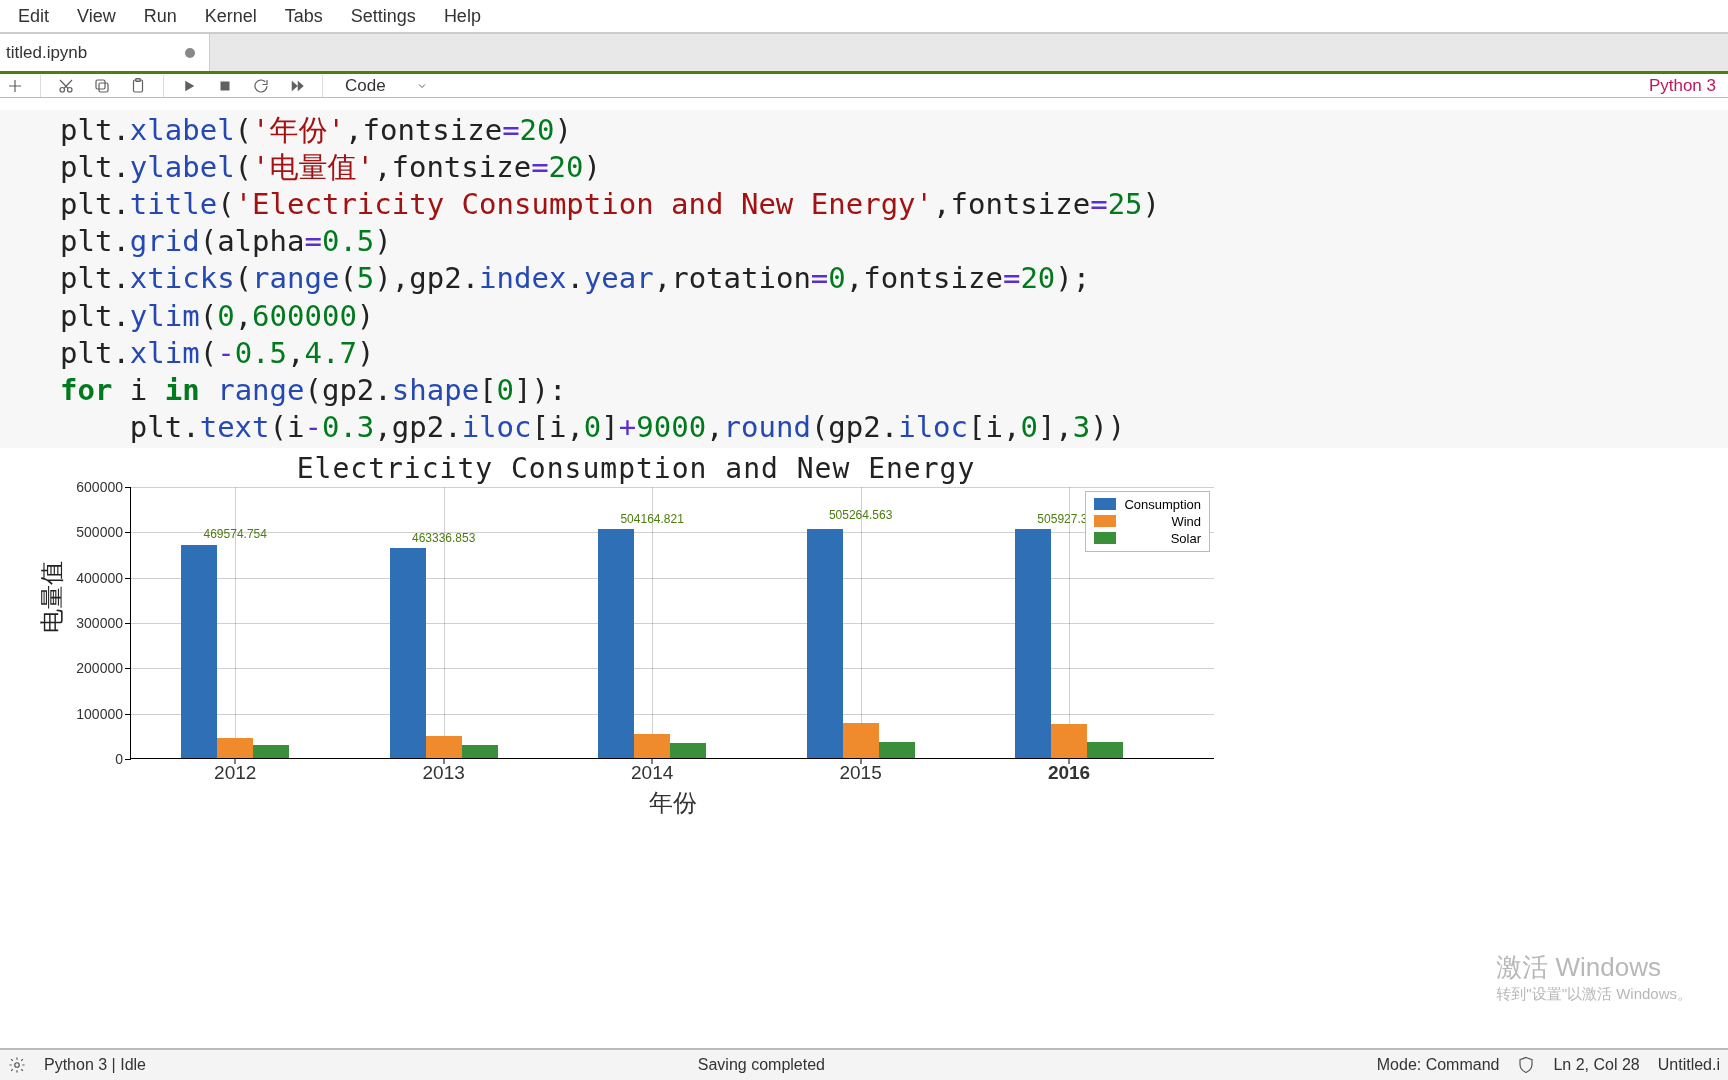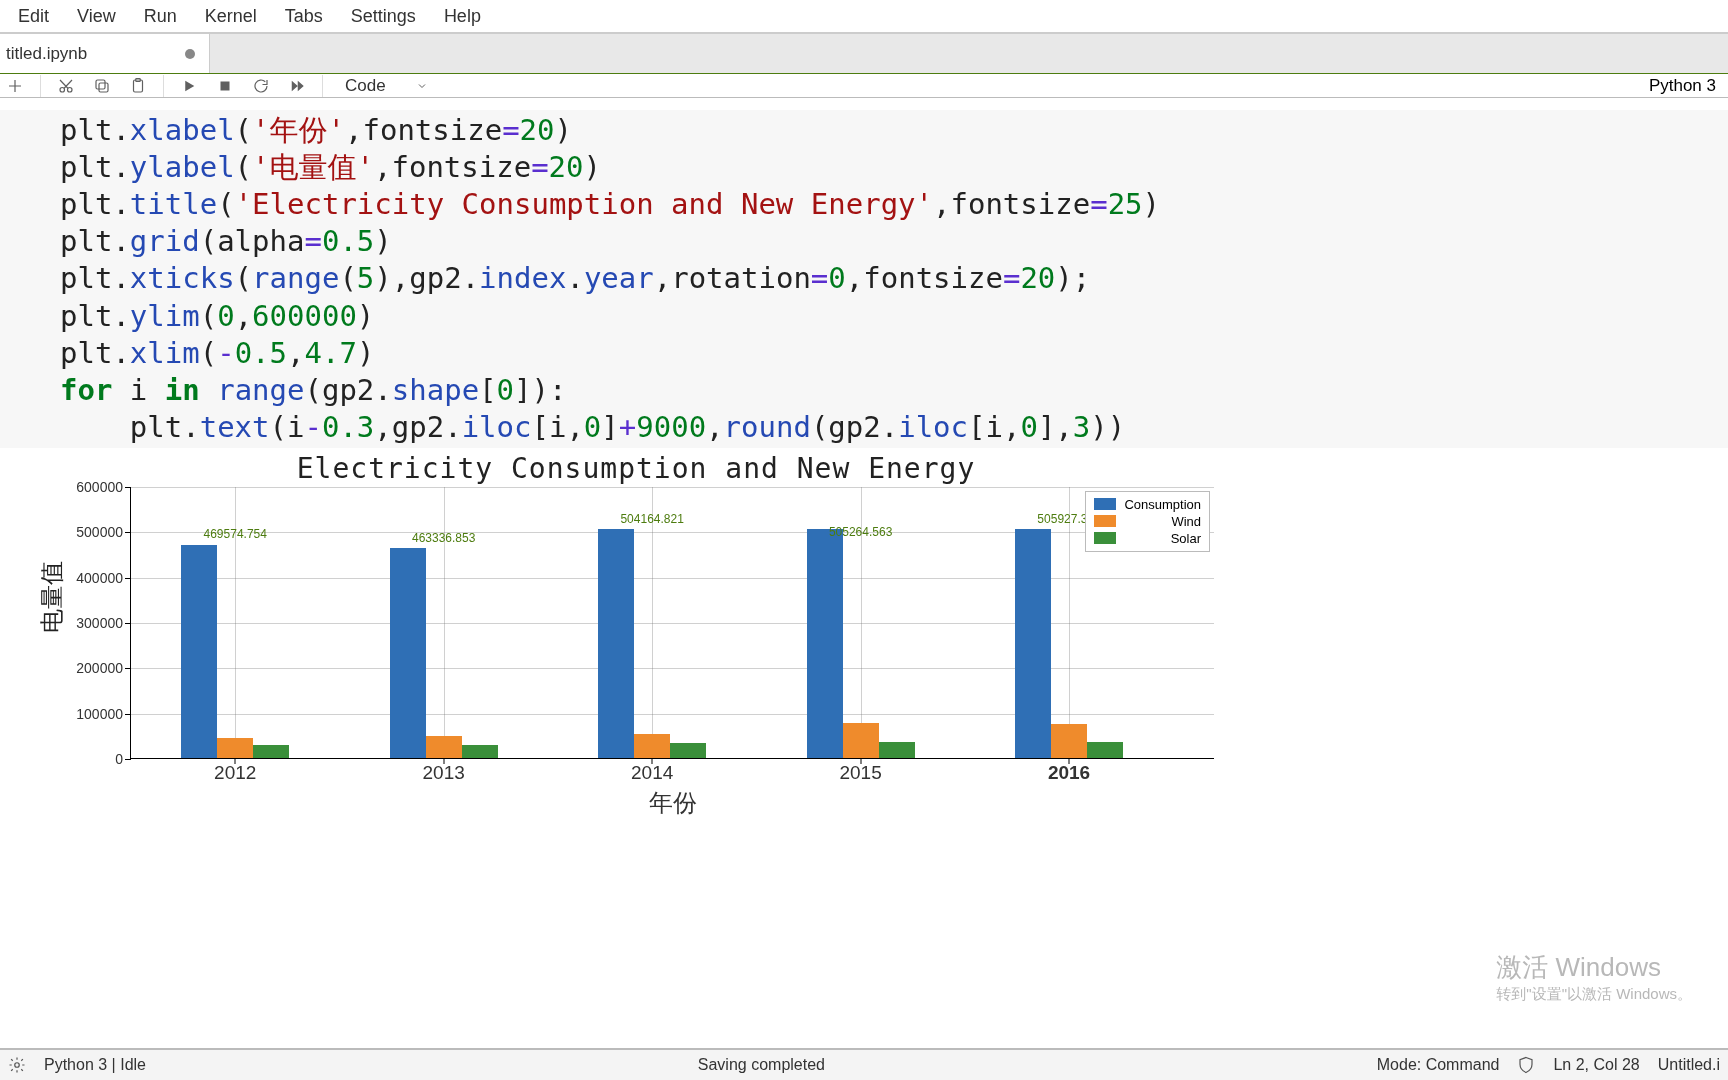--- a/index.html
+++ b/index.html
@@ -3,32 +3,32 @@
 <meta charset="utf-8">
 <style>
 * { box-sizing: border-box; margin: 0; padding: 0; }
 body { font-family: -apple-system, "Segoe UI", Arial, sans-serif; font-size: 14px; background: #fff; color: #000; width: 1728px; height: 1080px; overflow: hidden; position: relative; }
 
 
 .menubar { display: flex; align-items: center; padding: 0 4px; height: 34px; background: #fff; border-bottom: 2px solid #ccc; }
 .menubar .item { padding: 6px 14px; font-size: 18px; color: #333; cursor: pointer; }
 
 
-.tabbar { display: flex; align-items: stretch; height: 40px; background: #e8e8e8; border-bottom: 1px solid #4d7c0f; }
+.tabbar { display: flex; align-items: stretch; height: 40px; background: #e8e8e8; border-bottom: 3px solid #4d7c0f; }
 .tabbar .tab { display: flex; align-items: center; padding: 0 14px 0 6px; background: #fff; border-right: 1px solid #ccc; font-size: 17px; color: #333; min-width: 210px; justify-content: space-between; }
 .tabbar .tab .dot { width: 10px; height: 10px; border-radius: 50%; background: #888; margin-left: auto; }
 
 
 .toolbar { display: flex; align-items: center; height: 24px; padding: 0 4px; border-bottom: 1px solid #bbb; background: #fff; gap: 14px; }
 .toolbar .tbtn { width: 22px; height: 22px; display: flex; align-items: center; justify-content: center; color: #555; cursor: pointer; }
 .toolbar .tbtn svg { width: 18px; height: 18px; stroke: #606060; fill: none; stroke-width: 1.6; }
 .toolbar .sep { width: 1px; height: 22px; background: #ddd; }
 .toolbar .celltype { display: flex; align-items: center; gap: 30px; font-size: 17px; color: #333; padding: 2px 8px; cursor: pointer; }
 .toolbar .spacer { flex: 1; }
-.toolbar .kernel { font-size: 17px; color: #000000; padding-right: 8px; }
+.toolbar .kernel { font-size: 17px; color: #be185d; padding-right: 8px; }
 
 
 .notebook { position: absolute; top: 110px; left: 0; right: 0; bottom: 32px; overflow: hidden; background: #fff; }
 
 
 .codecell { margin: 0 0 0 0; padding: 2px 0 2px 60px; background: #f7f7f7; }
 pre.code { font-family: "DejaVu Sans Mono", Consolas, monospace; font-size: 29px; line-height: 1.28; white-space: pre; color: #222; }
 .k  { color: #007a1d; font-weight: bold; }  
 .fn { color: #2549b3; }                     
 .s  { color: #a31212; }                     
@@ -207,21 +207,21 @@
         <div class="bar" style="left: 711.615px; height: 35.36px; width: 36px; background: rgb(239, 139, 44);"></div>
         <div class="bar" style="left: 920.077px; height: 33.5467px; width: 36px; background: rgb(239, 139, 44);"></div>
         <div class="bar" style="left: 122.231px; height: 13.1467px; width: 36px; background: rgb(58, 143, 58);"></div>
         <div class="bar" style="left: 330.692px; height: 13.1467px; width: 36px; background: rgb(58, 143, 58);"></div>
         <div class="bar" style="left: 539.154px; height: 14.96px; width: 36px; background: rgb(58, 143, 58);"></div>
         <div class="bar" style="left: 747.615px; height: 15.8667px; width: 36px; background: rgb(58, 143, 58);"></div>
         <div class="bar" style="left: 956.077px; height: 15.8667px; width: 36px; background: rgb(58, 143, 58);"></div>
         <div class="barlabel" style="left: 104.231px; top: 40px;">469574.754</div>
         <div class="barlabel" style="left: 312.692px; top: 43.954px;">463336.853</div>
         <div class="barlabel" style="left: 521.154px; top: 25.4453px;">504164.821</div>
-        <div class="barlabel" style="left: 729.615px; top: 38px;">505264.563</div>
+        <div class="barlabel" style="left: 729.615px; top: 21px;">505264.563</div>
         <div class="barlabel" style="left: 938.077px; top: 24.6463px;">505927.354</div>
         <div class="legend">
           <div class="row">
             <span class="sw" style="background: rgb(47, 111, 181);"></span>
             <span>Consumption</span>
           </div>
           <div class="row">
             <span class="sw" style="background: rgb(239, 139, 44);"></span>
             <span>Wind</span>
           </div>

